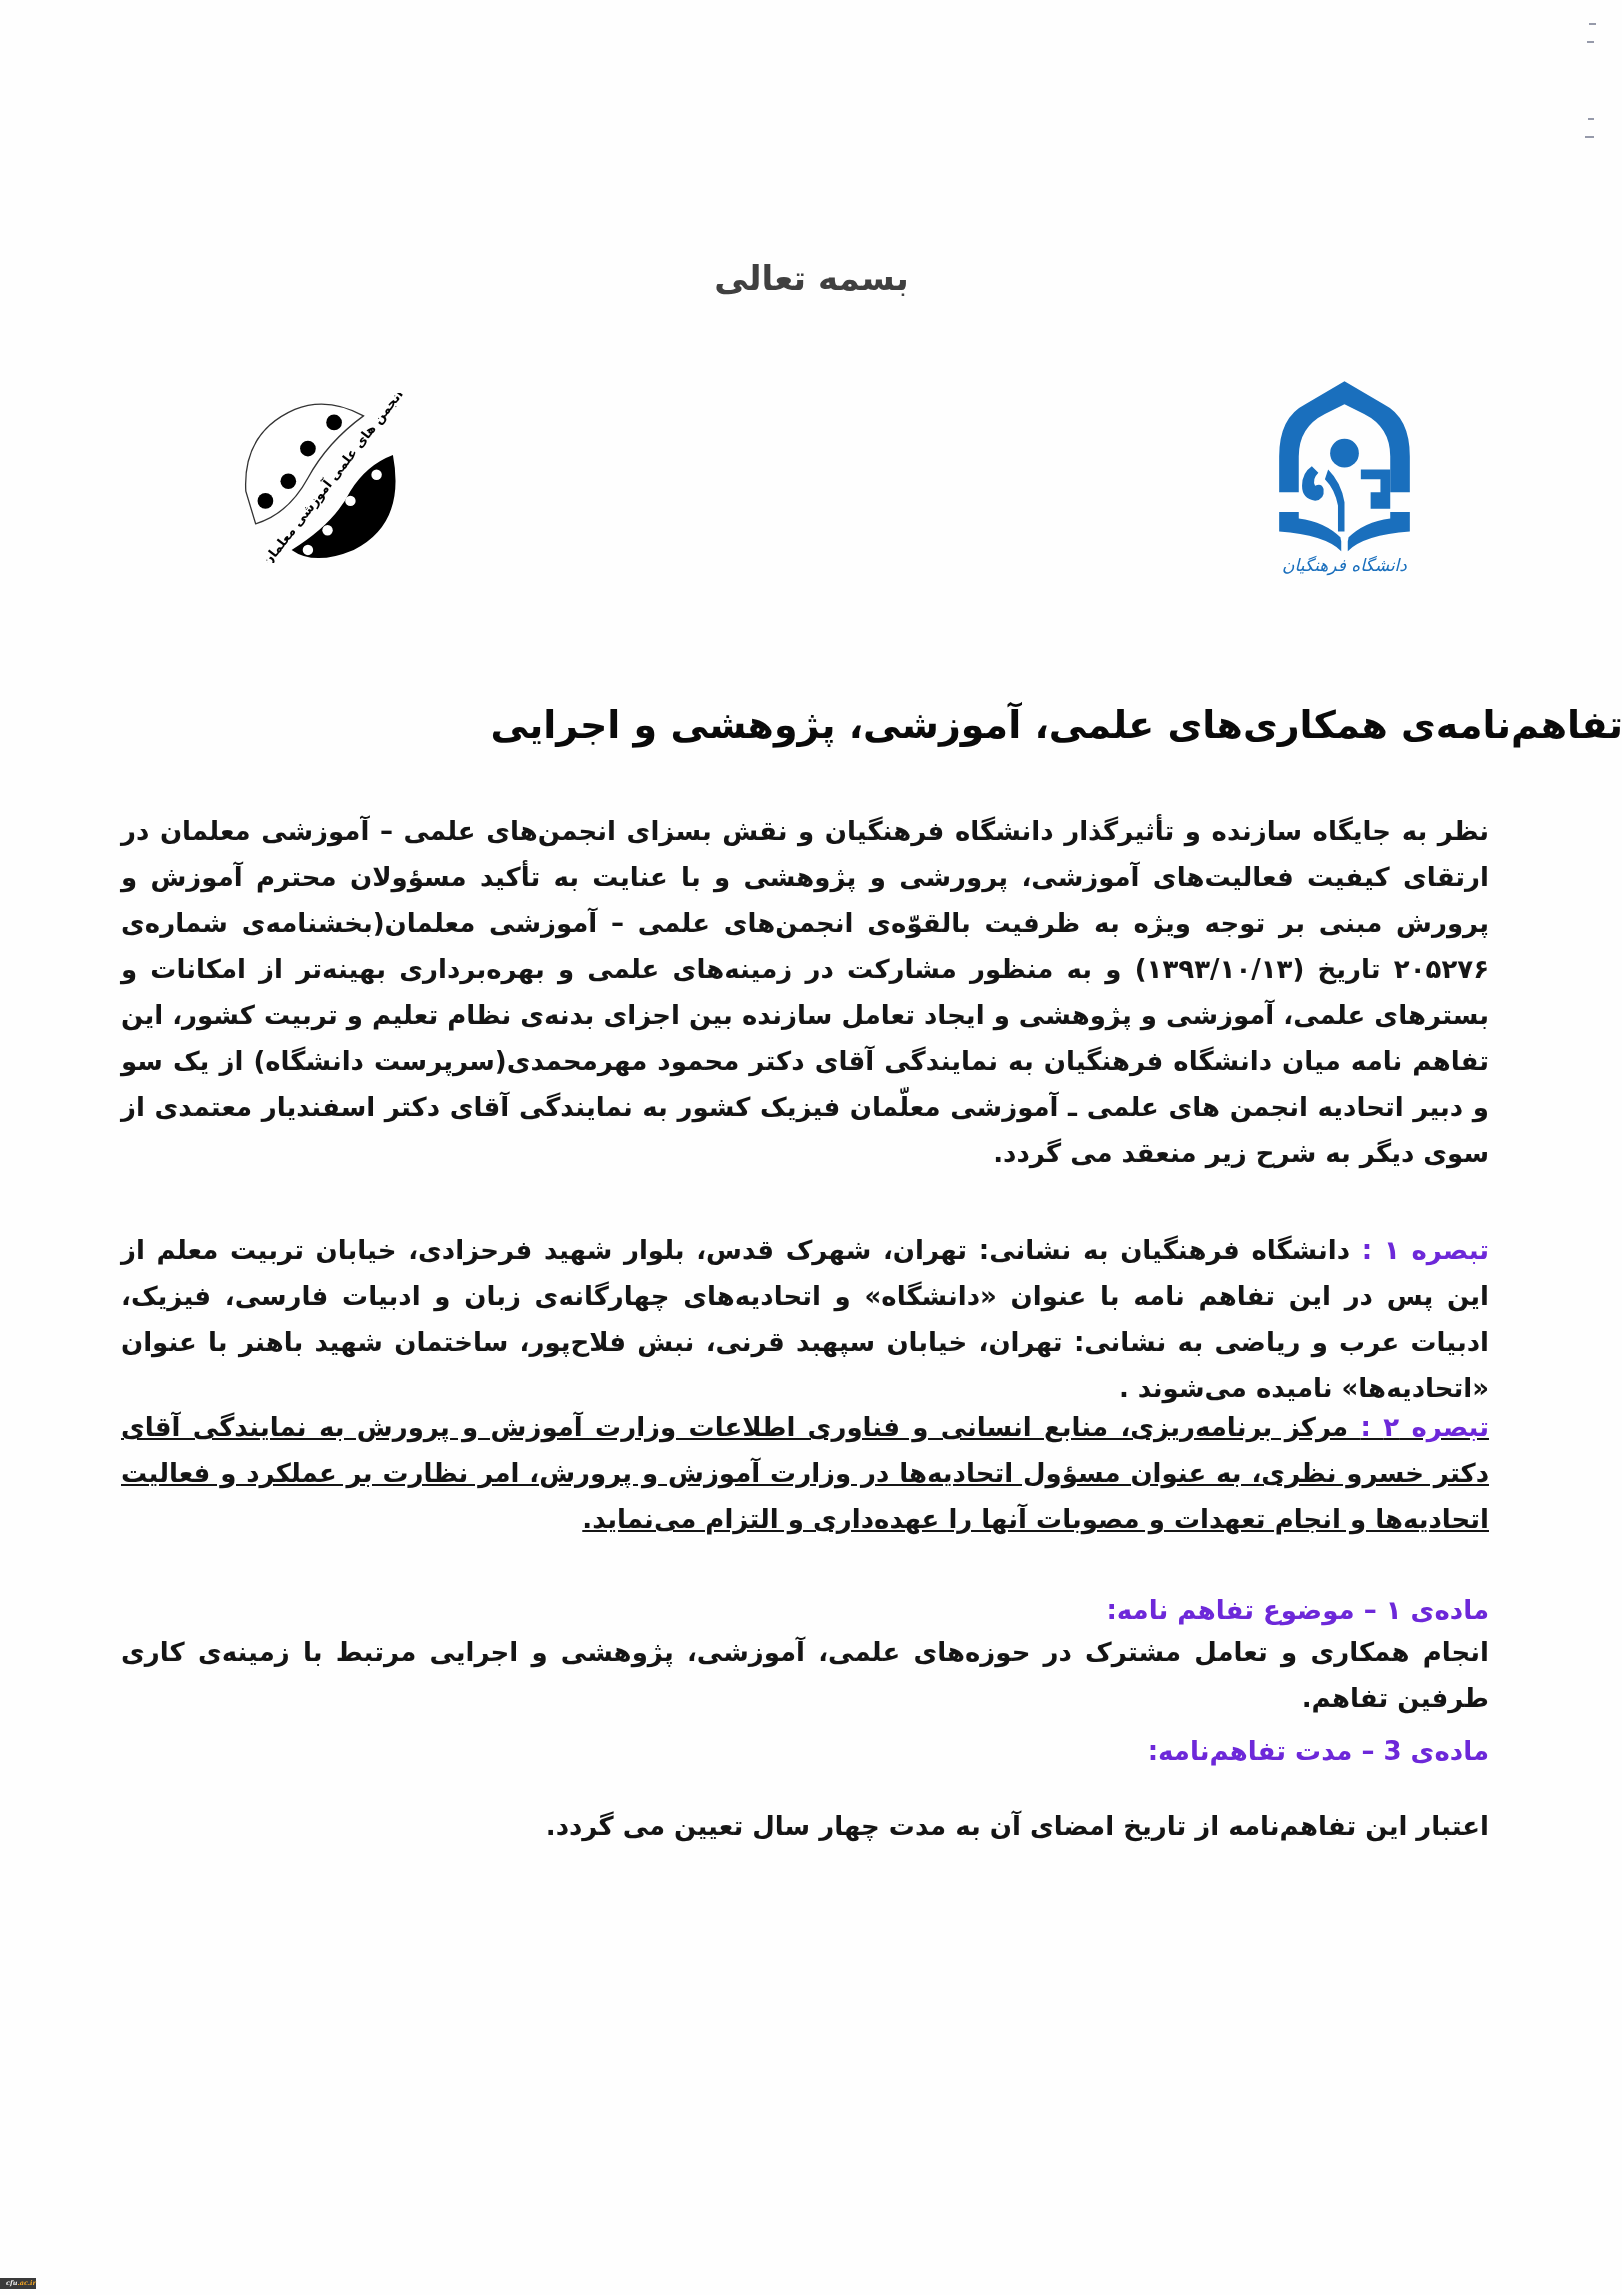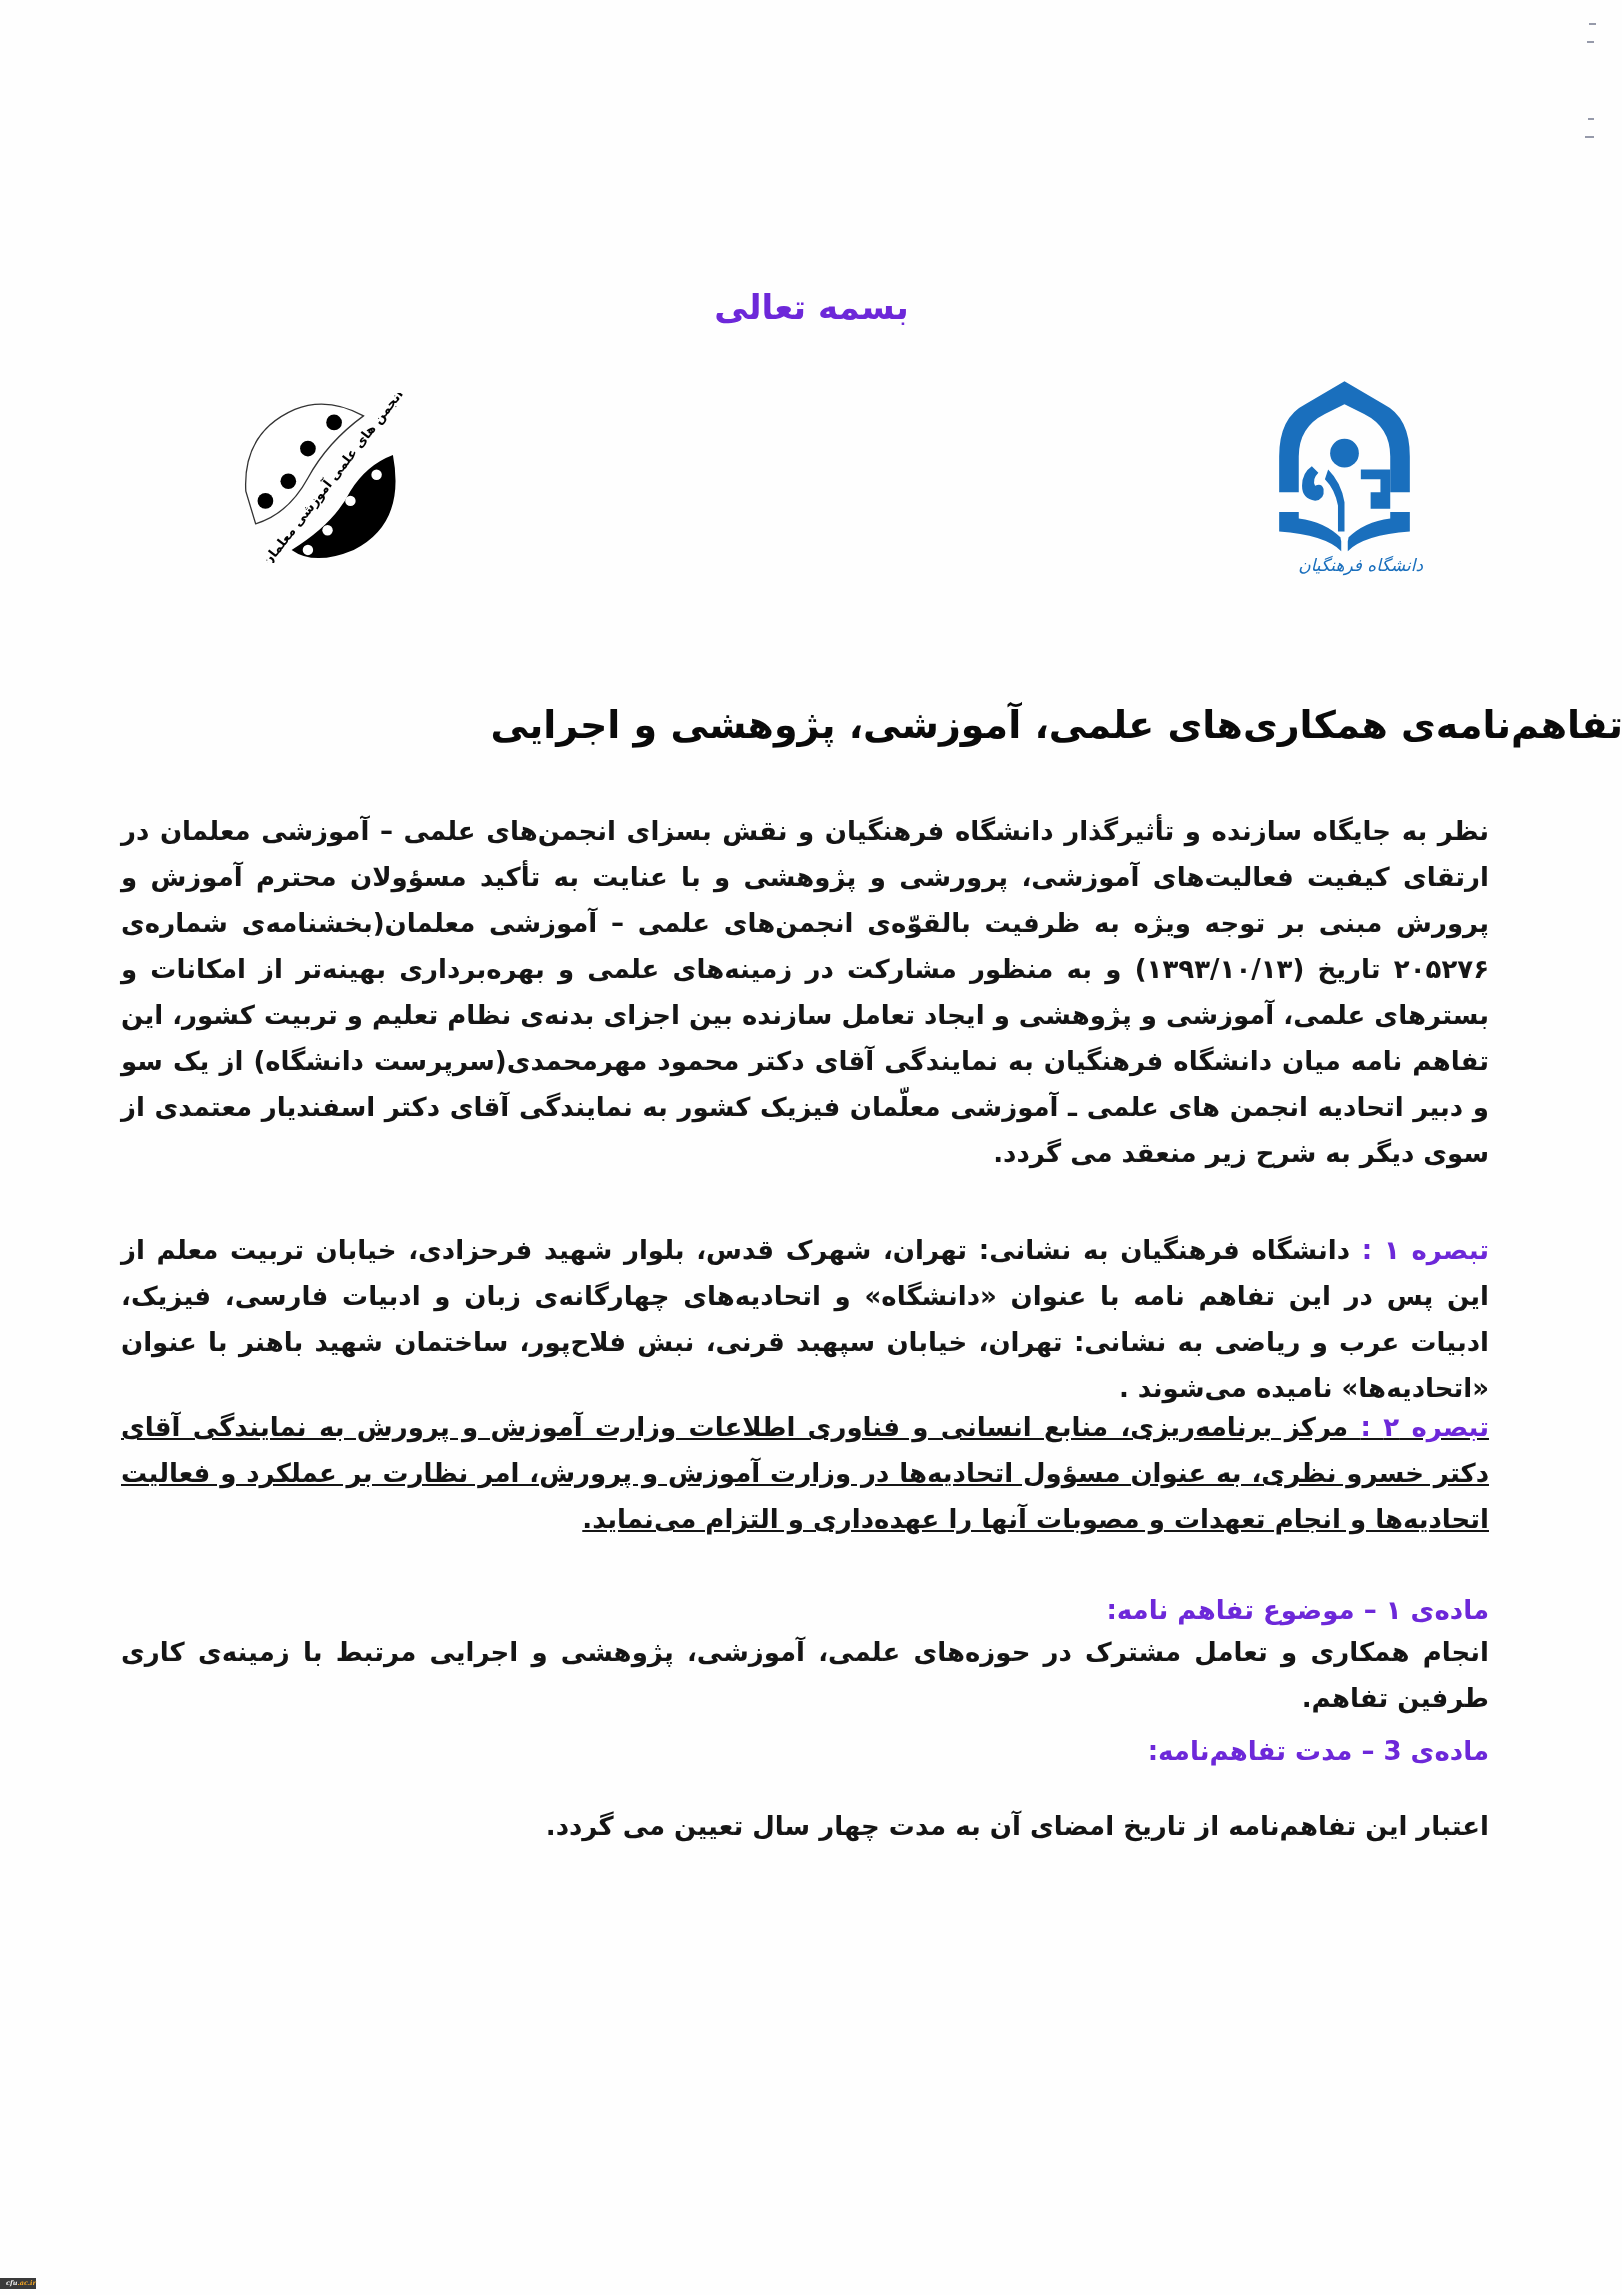--- a/index.html
+++ b/index.html
@@ -22,22 +22,21 @@
     }
     .heading-top {
       position: absolute;
       top: 258px;
       left: 0;
       width: 1623px;
       text-align: center;
       direction: rtl;
       font-size: 34px;
       font-weight: bold;
-      color: #6d28d9;
-      margin-top: 29px;
+      color: #404040;
     }
     .logo-right {
       position: absolute;
       left: 1266px;
       top: 378px;
       width: 157px;
       height: 196px;
     }
     .logo-left {
       position: absolute;
@@ -128,21 +127,21 @@
     <svg width="157" height="196" viewBox="0 0 240 300">
       <path d="M120 5 L60 40 Q20 60 20 120 L20 175 L50 175 L50 120 Q50 75 90 55 L120 40 L150 55 Q190 75 190 120 L190 175 L220 175 L220 120 Q220 60 180 40 Z" fill="#1a6fbd"></path>
       <circle cx="120" cy="115" r="22" fill="#1a6fbd"></circle>
       <path d="M70 135 Q55 145 55 165 Q55 185 75 188 Q90 186 88 170 Q85 160 75 165 Q70 155 80 145 Z" fill="#1a6fbd"></path>
       <path d="M95 140 Q115 160 120 190 L120 235 L110 235 L110 195 Q105 170 90 155 Z" fill="#1a6fbd"></path>
       <path d="M145 140 L190 140 L190 200 L160 200 L160 175 L175 175 L175 155 L145 155 Z" fill="#1a6fbd"></path>
       <path d="M20 205 L50 205 L50 215 Q90 220 115 245 L115 265 Q90 240 20 235 Z" fill="#1a6fbd"></path>
       <path d="M220 205 L190 205 L190 215 Q150 220 125 245 L125 265 Q150 240 220 235 Z" fill="#1a6fbd"></path>
       <circle cx="120" cy="245" r="6" fill="#ffffff"></circle>
     </svg>
-    <div style="position:absolute;left:0;top:177px;width:157px;text-align:right;direction:rtl;font-family:'DejaVu Serif',serif;font-style:italic;font-size:17px;color:#1a6fbd;">دانشگاه فرهنگیان</div>
+    <div style="position:absolute;left:0;top:177px;width:157px;text-align:center;direction:rtl;font-family:'DejaVu Serif',serif;font-style:italic;font-size:17px;color:#1a6fbd;">دانشگاه فرهنگیان</div>
   </div>
 
   <div class="logo-left">
     <svg width="170" height="170" viewBox="0 0 260 260">
       <path d="M15 150 Q10 60 90 25 Q140 5 195 35 Q140 75 110 130 Q80 185 30 200 Z" fill="#ffffff" stroke="#333" stroke-width="2"></path>
       <path d="M240 95 Q260 200 180 240 Q120 265 85 240 Q150 200 175 150 Q200 110 240 95 Z" fill="#000000"></path>
       <circle cx="150" cy="45" r="12" fill="#000"></circle>
       <circle cx="110" cy="85" r="12" fill="#000"></circle>
       <circle cx="80" cy="135" r="12" fill="#000"></circle>
       <circle cx="45" cy="165" r="12" fill="#000"></circle>

